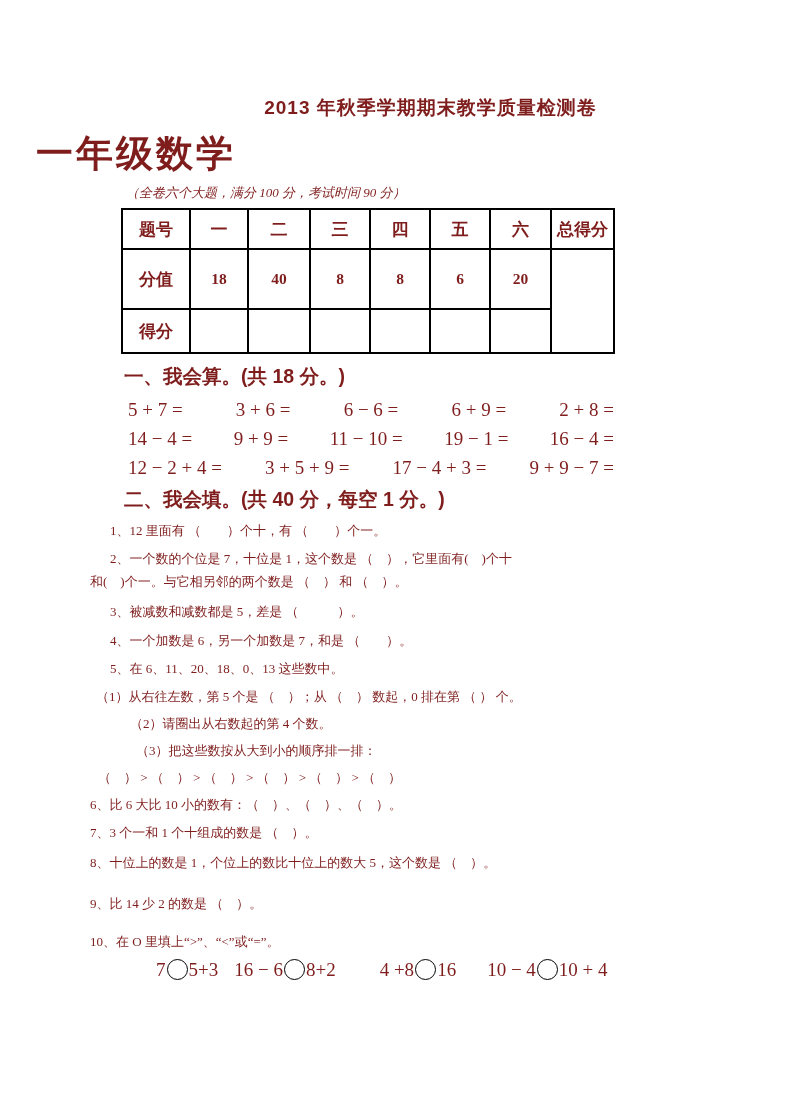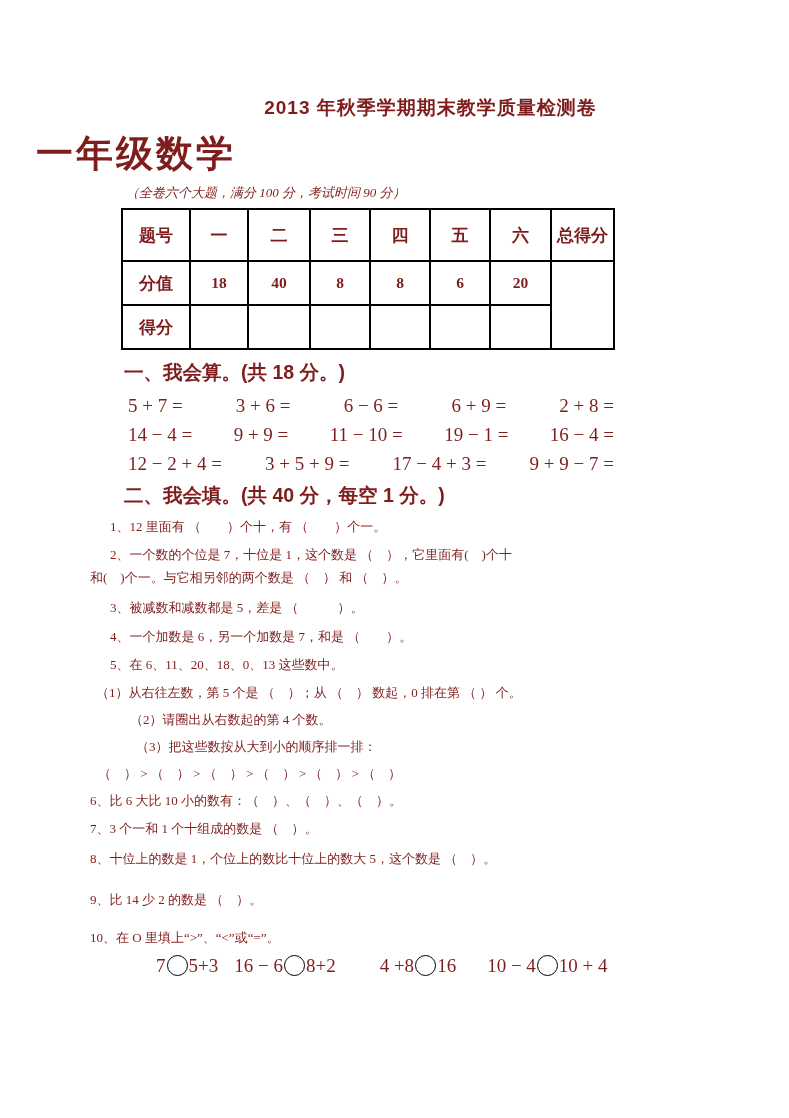--- a/index.html
+++ b/index.html
@@ -23,22 +23,22 @@
   table.score {
     border-collapse:collapse; margin:6px 0 0 85px; table-layout:fixed;
   }
   table.score th, table.score td {
     border:2px solid #000; text-align:center; vertical-align:middle; padding:0;
   }
   table.score th {
     font-family:"Liberation Sans", sans-serif; font-weight:bold; font-size:17px;
   }
   table.score td.val { font-weight:bold; font-size:15.5px; }
-  tr.r-head  { height:52px; }
-  tr.r-score { height:44px; }
+  tr.r-head  { height:40px; }
+  tr.r-score { height:60px; }
   tr.r-earn  { height:44px; }
   .sec-heading {
     margin:10px 0 0 88px; font-family:"Liberation Sans", sans-serif;
     font-weight:600; font-size:19.5px; line-height:24px;
   }
   .eq-row {
     margin:6px 0 0 92px; width:486px; display:flex;
     justify-content:space-between; font-size:19px; line-height:23px;
   }
   .eq-row.first { margin-top:10px; }

